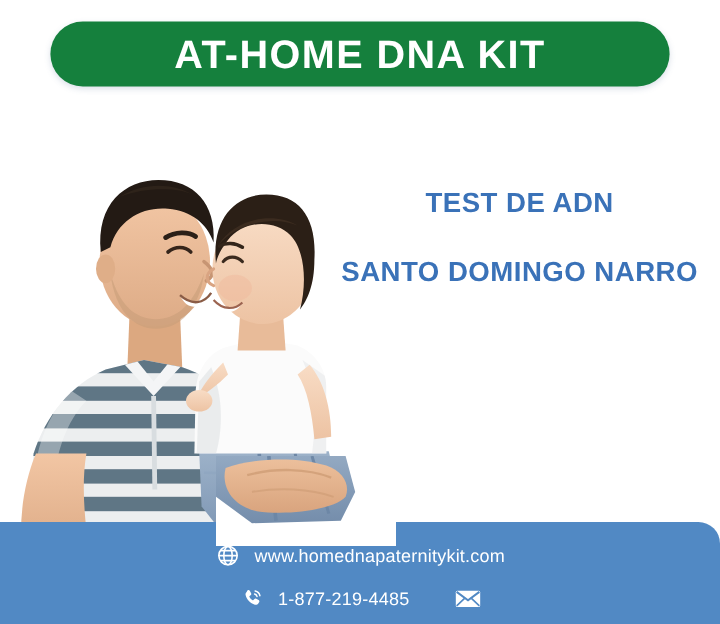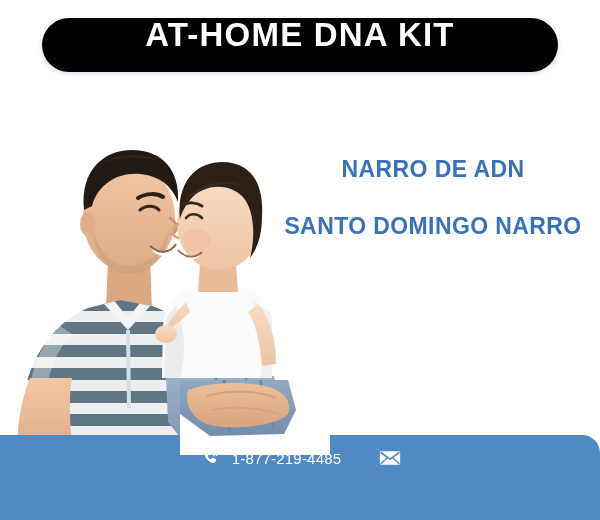--- a/index.html
+++ b/index.html
@@ -19,24 +19,24 @@
     overflow: hidden;
   }
 
   
   .header-pill {
     position: absolute;
     left: 42px;
     top: 18px;
     width: 516px;
     height: 54px;
-    background: #000000;
+    background: #15803d;
     border-radius: 27px;
     display: flex;
-    align-items: flex-start;
+    align-items: center;
     justify-content: center;
     box-shadow: 0 2px 5px rgba(80,110,150,0.22);
     z-index: 5;
   }
   .header-pill-text {
     color: #ffffff;
     font-size: 33px;
     font-weight: bold;
     letter-spacing: 1.2px;
     line-height: 1;
@@ -249,26 +249,40 @@
       <path d="M178 172 C186 180 196 180 202 174 C196 186 182 184 178 172 Z" fill="#ffffff"></path>
       <path d="M178 172 C186 181 196 180 202 174" stroke="#9c6450" stroke-width="1.8" fill="none"></path>
 
       <path d="M188 352 C206 342 232 340 254 346 C268 350 276 358 274 368
                C268 376 240 380 214 378 C196 376 186 366 188 352 Z" fill="url(#skinG)"></path>
       <path d="M206 356 C222 350 244 350 260 356" stroke="#c99871" stroke-width="2" fill="none" opacity="0.7"></path>
     </svg>
   </div>
 
   <div class="headline-block">
-    <div class="headline-line">NARRO DE ADN</div>
+    <div class="headline-line">TEST DE ADN</div>
     <div class="headline-line last">SANTO DOMINGO NARRO</div>
   </div>
 
   <div class="footer">
 
+    <div class="footer-row row-1">
+      <div class="contact-item website">
+        <span class="ficon">
+          <svg width="20" height="20" viewBox="0 0 24 24" fill="none" stroke="#ffffff" stroke-width="1.6">
+            <circle cx="12" cy="12" r="9.2"></circle>
+            <ellipse cx="12" cy="12" rx="4.2" ry="9.2"></ellipse>
+            <line x1="2.8" y1="12" x2="21.2" y2="12"></line>
+            <line x1="4.4" y1="7" x2="19.6" y2="7"></line>
+            <line x1="4.4" y1="17" x2="19.6" y2="17"></line>
+          </svg>
+        </span>
+        <span class="label">www.homednapaternitykit.com</span>
+      </div>
+    </div>
 
     <div class="footer-row row-2">
       <div class="contact-item phone">
         <span class="ficon">
           <svg width="20" height="20" viewBox="0 0 24 24">
             <path d="M7.6 3.4c.8-.5 1.8-.2 2.2.6l1.3 2.4c.4.7.2 1.6-.5 2.1l-1 .7c-.2.2-.3.5-.2.8.5 1.4 1.8 2.8 3.2 3.5.3.1.6 0 .8-.2l.8-.9c.5-.6 1.4-.8 2.1-.4l2.3 1.3c.8.4 1 1.5.5 2.2l-1 1.4c-.7 1-2 1.4-3.2 1-2.3-.7-4.4-2-6-3.7-1.6-1.7-2.8-3.8-3.3-6-.3-1.1.1-2.3 1-3z" fill="#ffffff"></path>
             <path d="M15.2 4.2c2.4.5 4.2 2.3 4.7 4.7" stroke="#ffffff" stroke-width="1.5" fill="none" stroke-linecap="round"></path>
             <path d="M14.6 7.2c1.2.3 2.1 1.2 2.4 2.4" stroke="#ffffff" stroke-width="1.5" fill="none" stroke-linecap="round"></path>
           </svg>
         </span>

